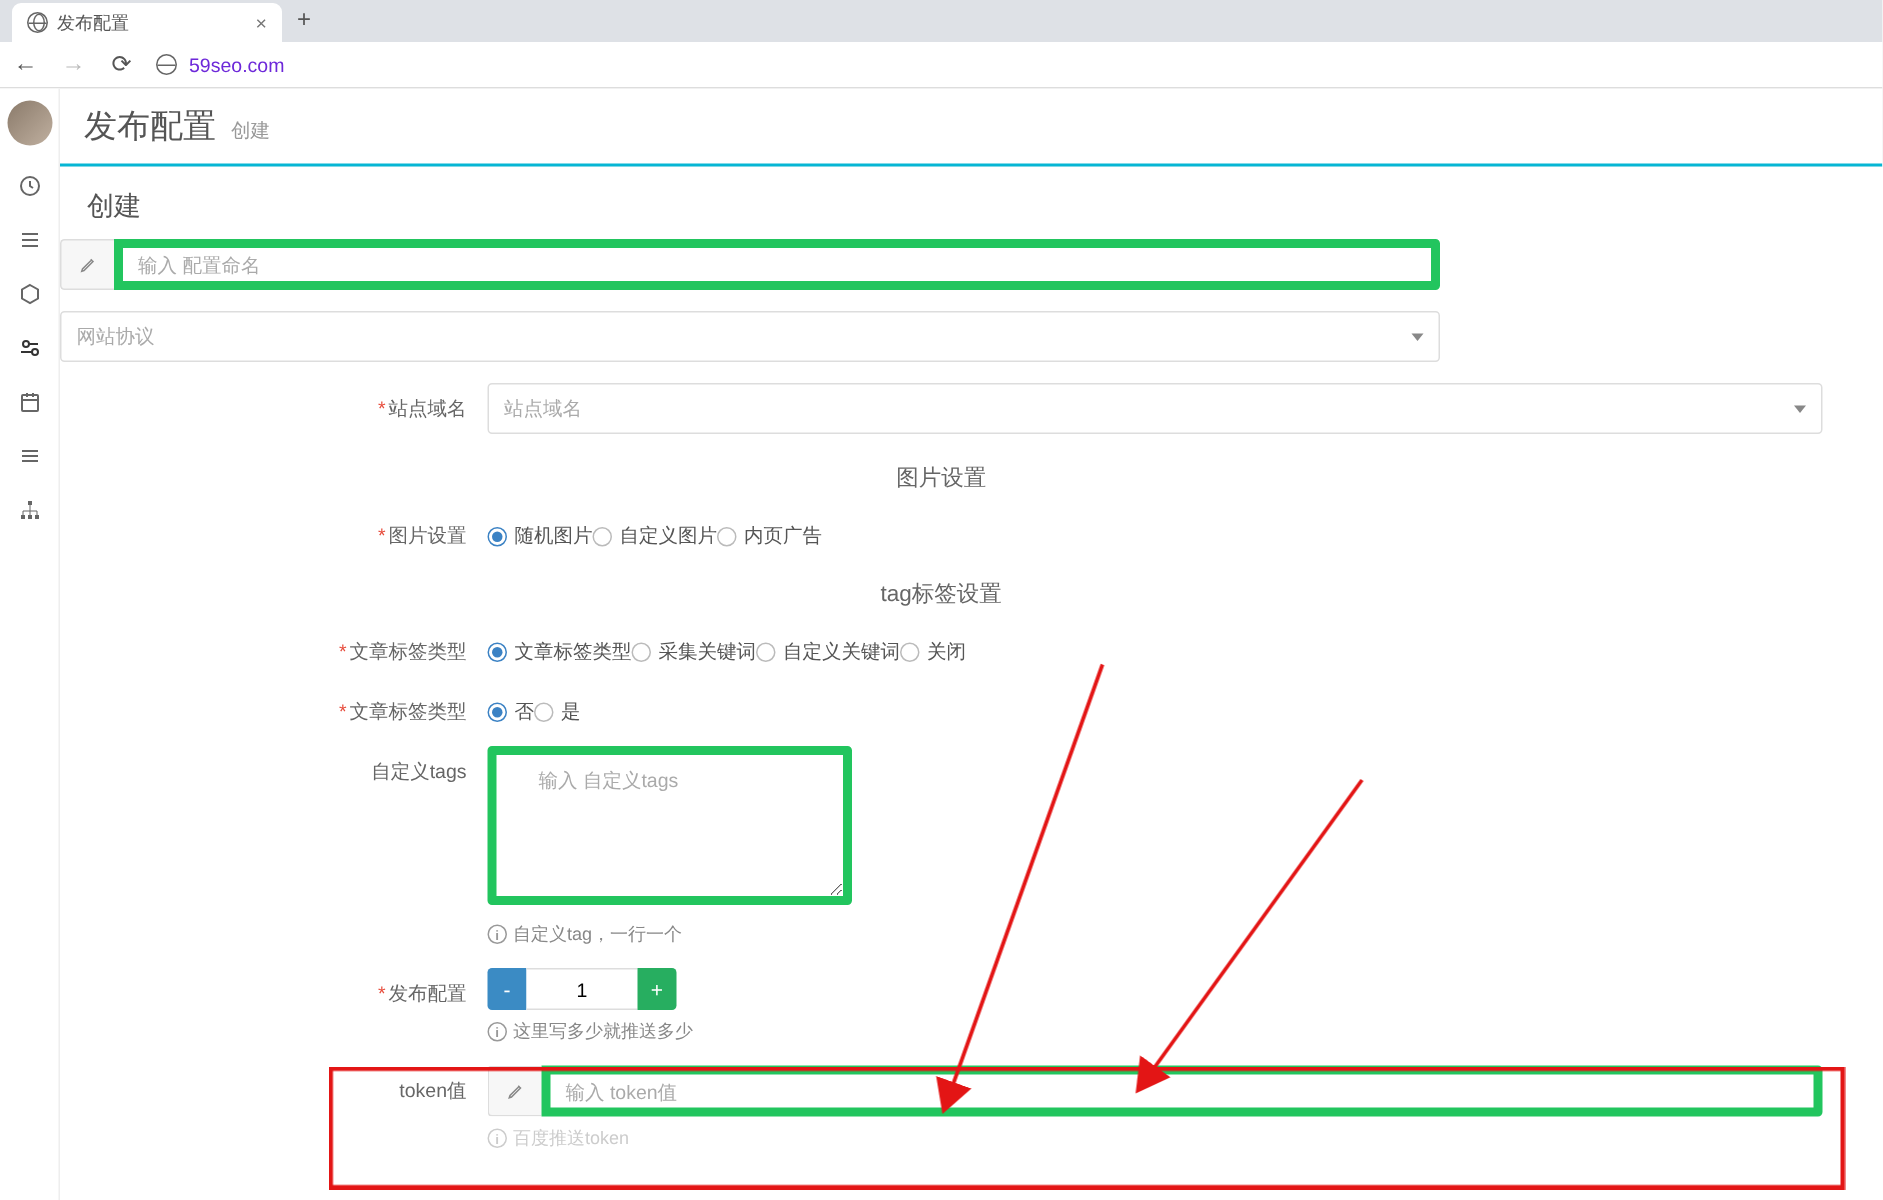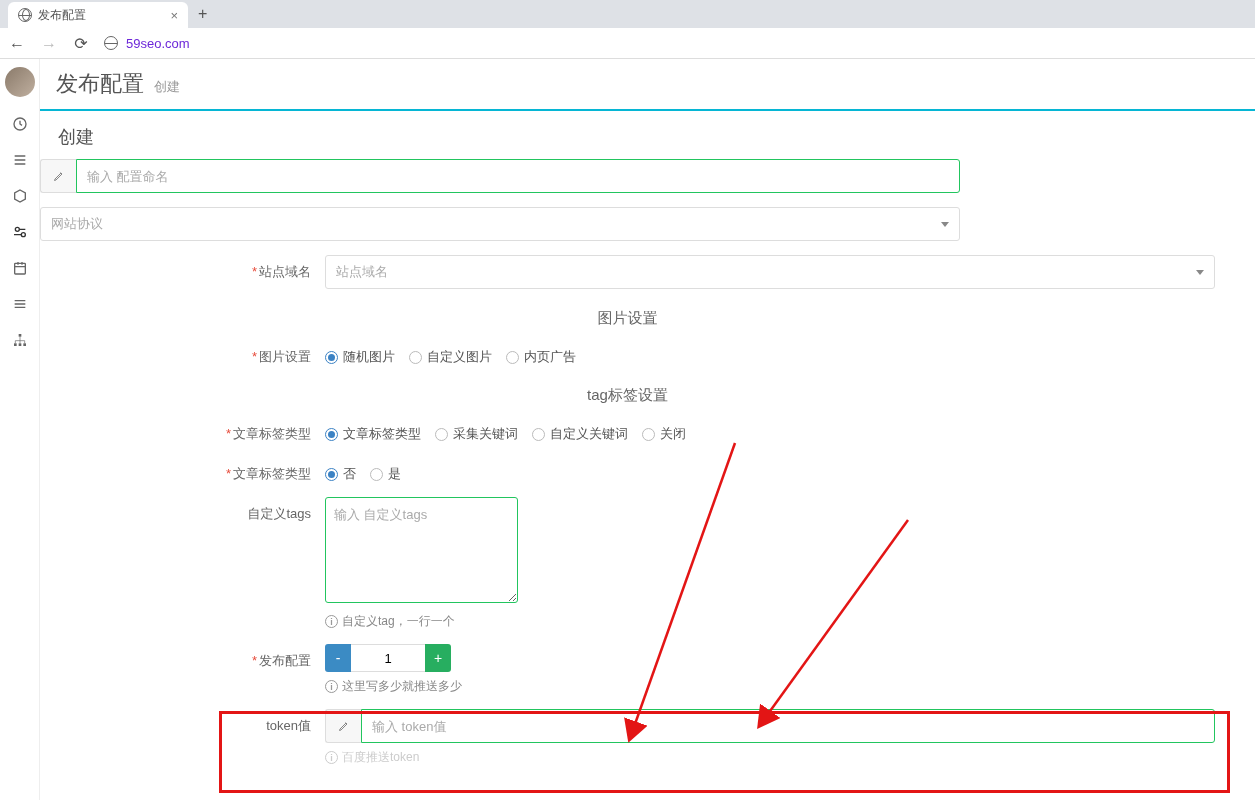--- a/index.html
+++ b/index.html
@@ -39,31 +39,31 @@
 .panel-title { font-size: 18px; color: #555; padding: 14px 18px 10px; font-weight: 400; }
 
 .form { padding: 0 40px 40px 0; }
 .row { display: flex; align-items: flex-start; margin-bottom: 14px; }
 .label { width: 285px; text-align: right; padding-right: 14px; padding-top: 8px; font-size: 13px; color: #666; }
 .label .req { color: #e74c3c; margin-right: 2px; }
 .field { flex: 1; max-width: 920px; }
 
 .input-group { display: flex; }
 .addon { width: 36px; height: 34px; border: 1px solid #ddd; border-right: none; background: #f7f7f7; display: flex; align-items: center; justify-content: center; color: #888; border-radius: 3px 0 0 3px; }
-.text-input { flex: 1; height: 34px; border: 1px solid #22c55e; border-radius: 0 3px 3px 0; padding: 0 10px; font-size: 13px; color: #555; }
+.text-input { flex: 1; height: 34px; border: 6px solid #22c55e; border-radius: 0 3px 3px 0; padding: 0 10px; font-size: 13px; color: #555; }
 .text-input.solo { border-radius: 3px; }
 .text-input::placeholder { color: #aaa; }
-textarea.text-input { height: 106px; padding: 8px 8px; resize: vertical; }
+textarea.text-input { height: 106px; padding: 8px 28px; resize: vertical; }
 
 .select { width: 100%; height: 34px; border: 1px solid #ddd; border-radius: 3px; padding: 0 10px; font-size: 13px; color: #aaa; background: #fff; display: flex; align-items: center; justify-content: space-between; cursor: pointer; }
 .caret { width: 0; height: 0; border-left: 4px solid transparent; border-right: 4px solid transparent; border-top: 5px solid #888; }
 
 .section-title { text-align: center; font-size: 15px; color: #666; padding: 6px 0 12px; }
 
-.radio-row { display: flex; flex-wrap: wrap; gap: 14px; align-items: center; padding-top: 8px; }
+.radio-row { display: flex; flex-wrap: wrap; gap: 0; align-items: center; padding-top: 8px; }
 .radio { display: flex; align-items: center; gap: 5px; font-size: 13px; color: #555; cursor: pointer; white-space: nowrap; }
 .radio-dot { width: 13px; height: 13px; border: 1px solid #bbb; border-radius: 50%; position: relative; flex-shrink: 0; }
 .radio.checked .radio-dot { border-color: #3b82c4; }
 .radio.checked .radio-dot::after { content: ""; position: absolute; width: 7px; height: 7px; background: #3b82c4; border-radius: 50%; top: 2px; left: 2px; }
 
 .help { font-size: 12px; color: #888; margin-top: 6px; display: flex; align-items: center; gap: 4px; }
 .help.truncated { color: #ccc; }
 .info-icon { width: 13px; height: 13px; border: 1px solid #999; border-radius: 50%; font-size: 9px; font-weight: bold; display: inline-flex; align-items: center; justify-content: center; color: #999; }
 
 .spinner { display: flex; }

